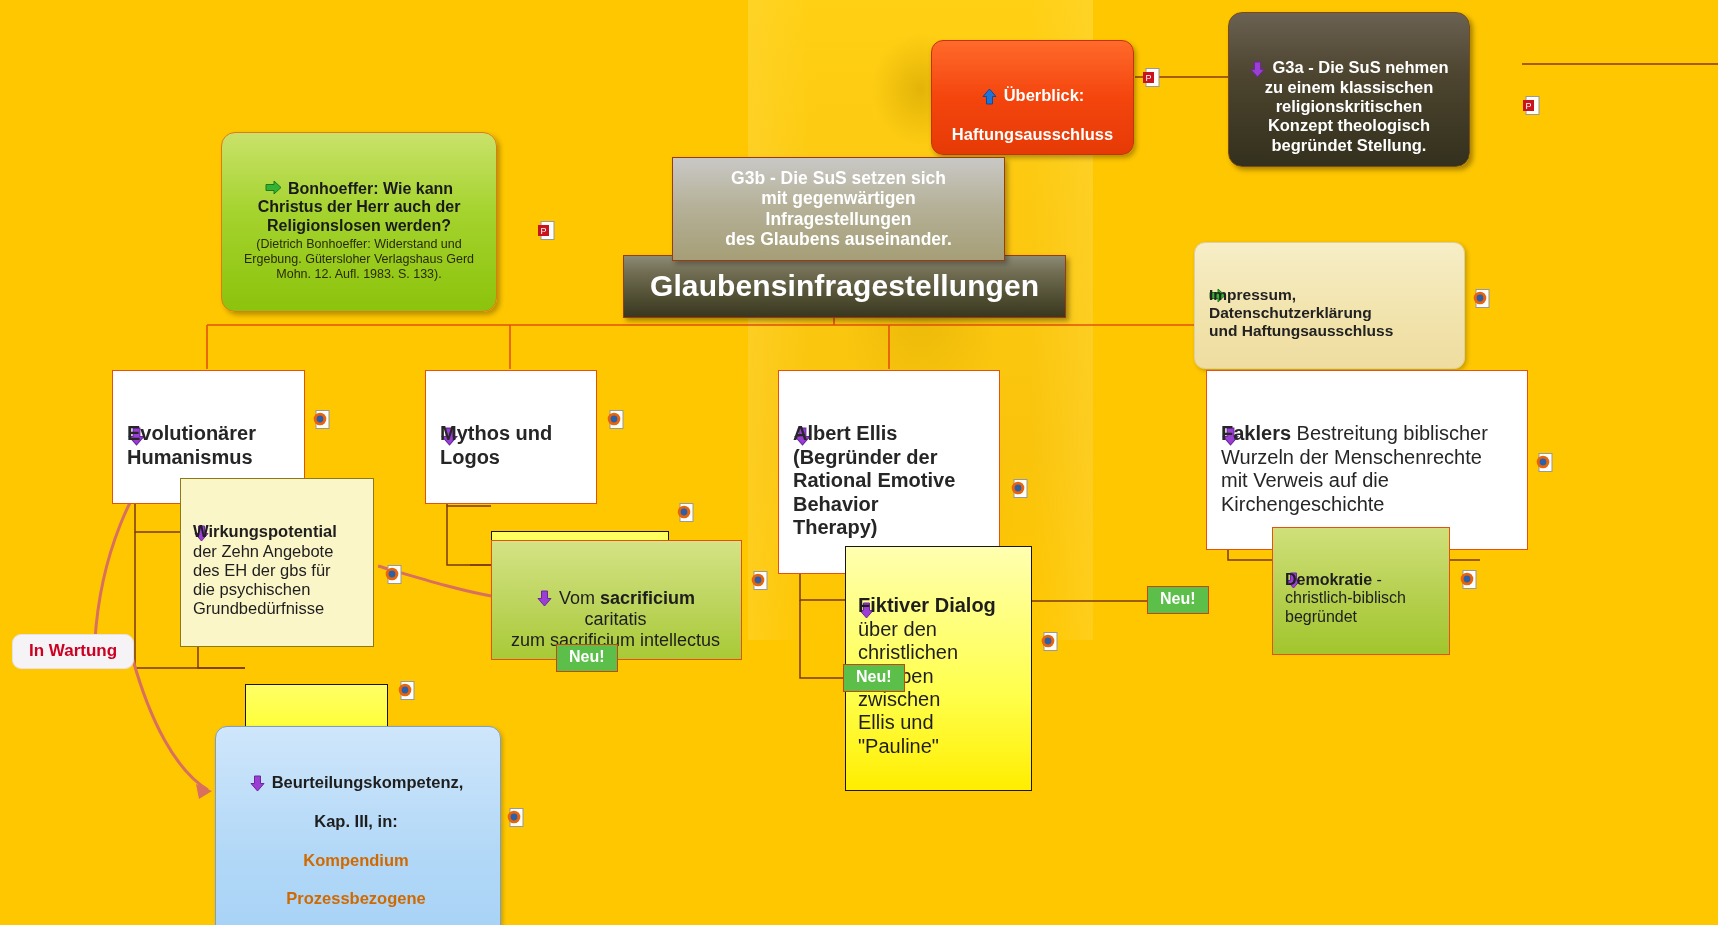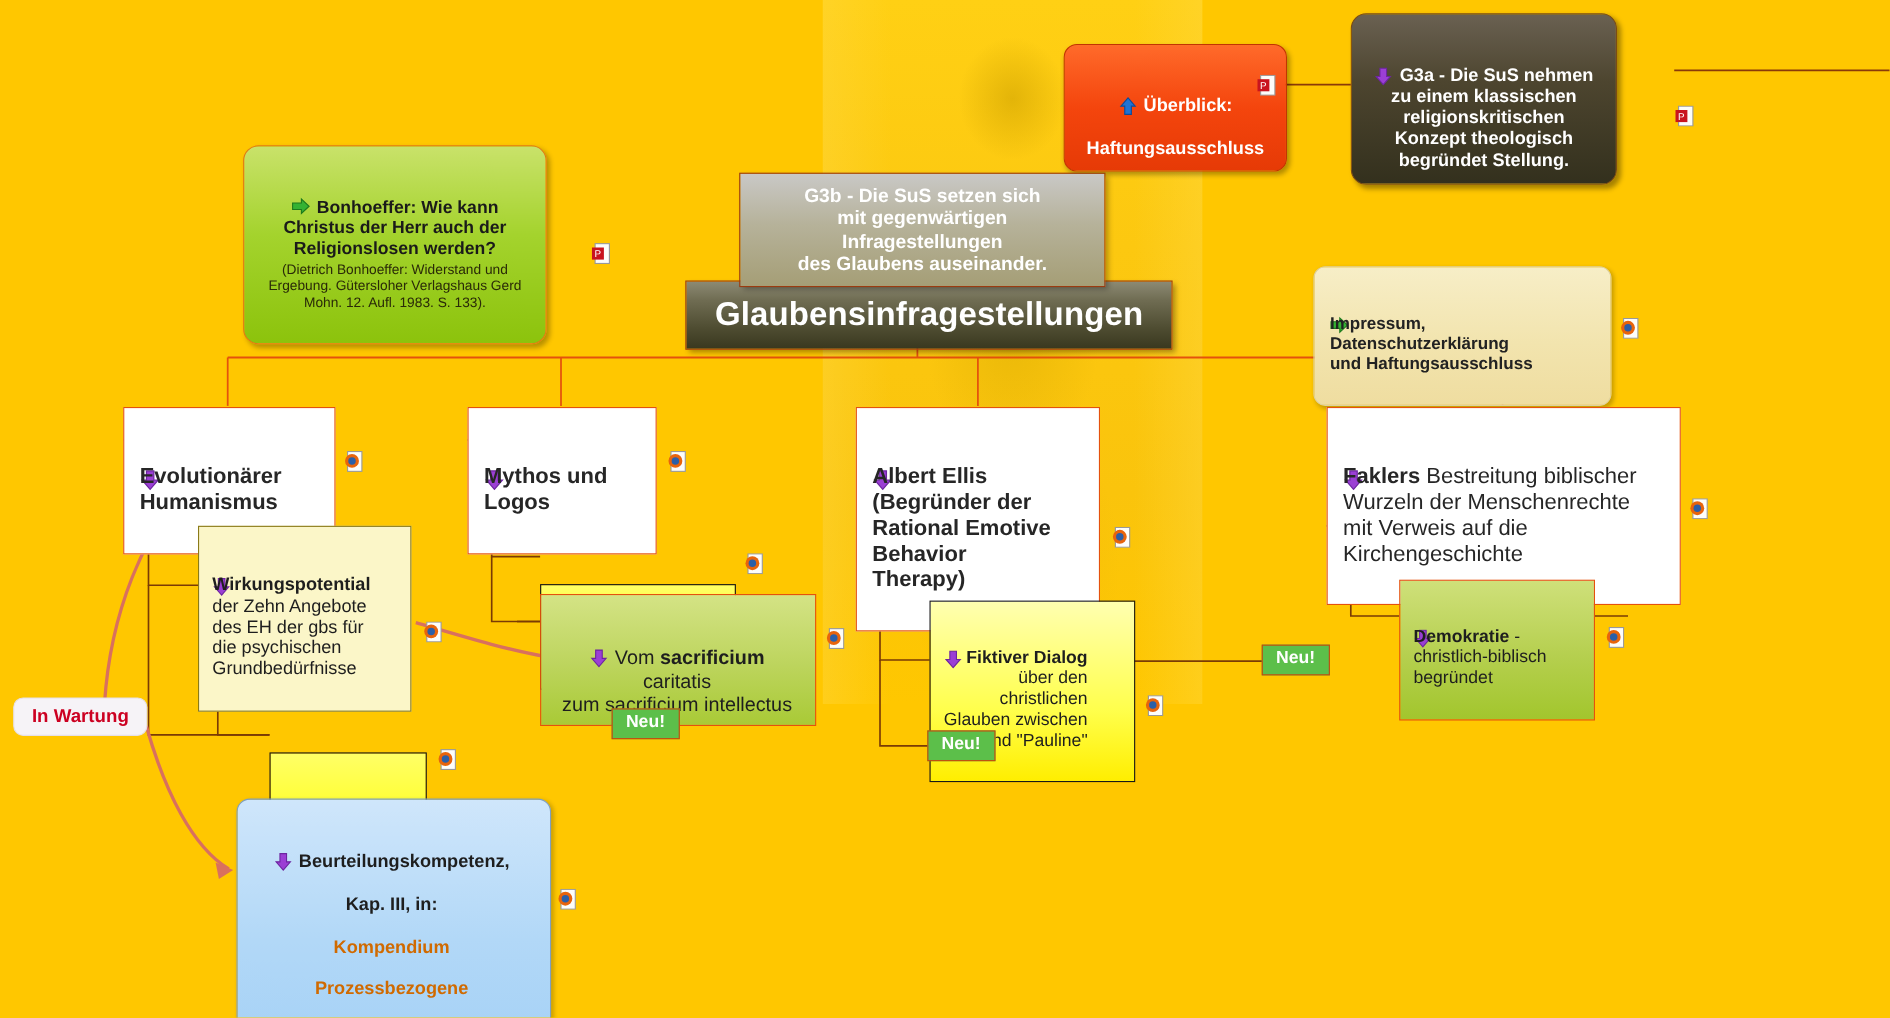--- a/index.html
+++ b/index.html
@@ -141,23 +141,23 @@
     border: 1.5px solid #171717;
     font-size: 17px;
     padding: 7px 16px 8px 12px;
     text-align: left;
     margin-top: 45px;
   }
   .sk-yellow2 {
     background: linear-gradient(180deg,#ffffb0 0%,#ffff4d 60%,#ffee00 100%);
     color: #1e1e1e;
     border: 1.5px solid #171717;
-    font-size: 16px;
+    font-size: 20px;
     padding: 7px 23px 8px 12px;
-    text-align: right;
+    text-align: left;
   }
   .sk-olive {
     background: linear-gradient(180deg,#cfe07a 0%,#b5cf4e 55%,#a2c62d 100%);
     color: #1e1e1e;
     border: 1.5px solid #e4520d;
     font-size: 16px;
     padding: 7px 14px 8px 12px;
     text-align: left;
   }
   .sk-olive2 {
@@ -258,21 +258,21 @@
       <polygon points="176,440 168,455 186,452"></polygon>
       <polygon points="212,791 196,784 199,799"></polygon>
       <polygon points="606,598 590,592 594,608"></polygon>
     </g>
   </svg>
 
   <div class="node" style="left:623px; top:255px;">
     <div class="nbox sk-root">Glaubensinfragestellungen</div>
   </div>
 
-  <div class="node" style="left:931px; top:40px;margin-left:36px;">
+  <div class="node" style="left:931px; top:40px;">
     <div class="nbox sk-over" style="width:203px;">
       <span class="ico">
         <svg viewBox="0 0 17 17">
             <polygon points="8.5,1 15,8.5 11.5,8.5 11.5,16 5.5,16 5.5,8.5 2,8.5" fill="#1f73d4" stroke="#0d4a99" stroke-width="1"></polygon>
           </svg>
       </span><span>Überblick:</span><br>
       <span>Haftungsausschluss</span>
     </div>
   </div>
   <div class="attach" style="left:1143px; top:68px;">

